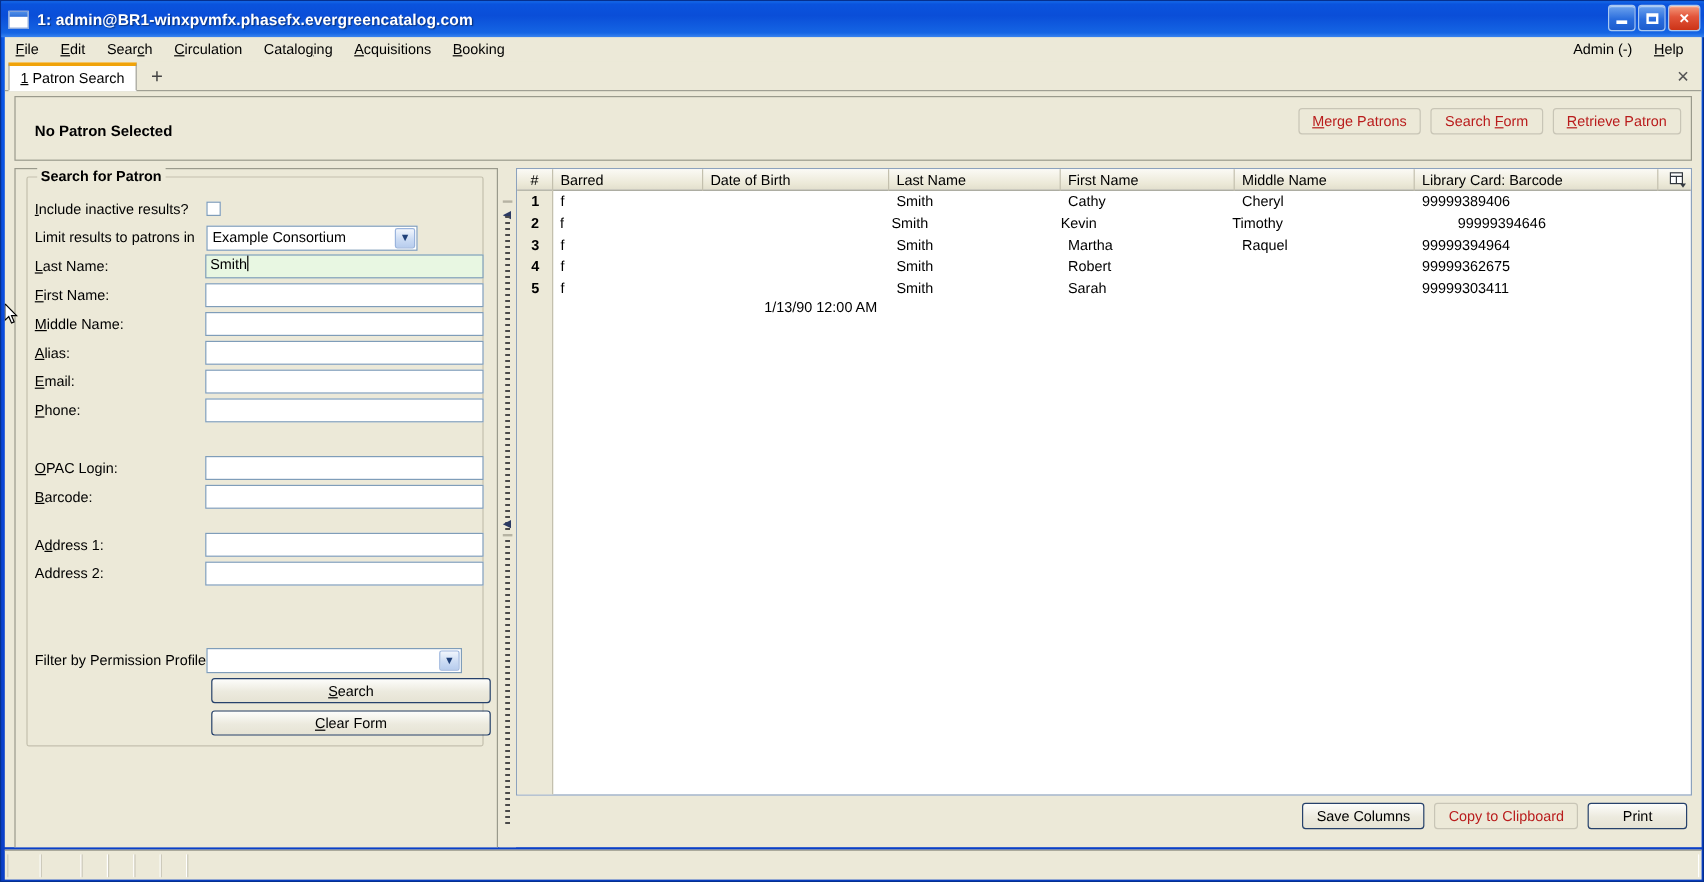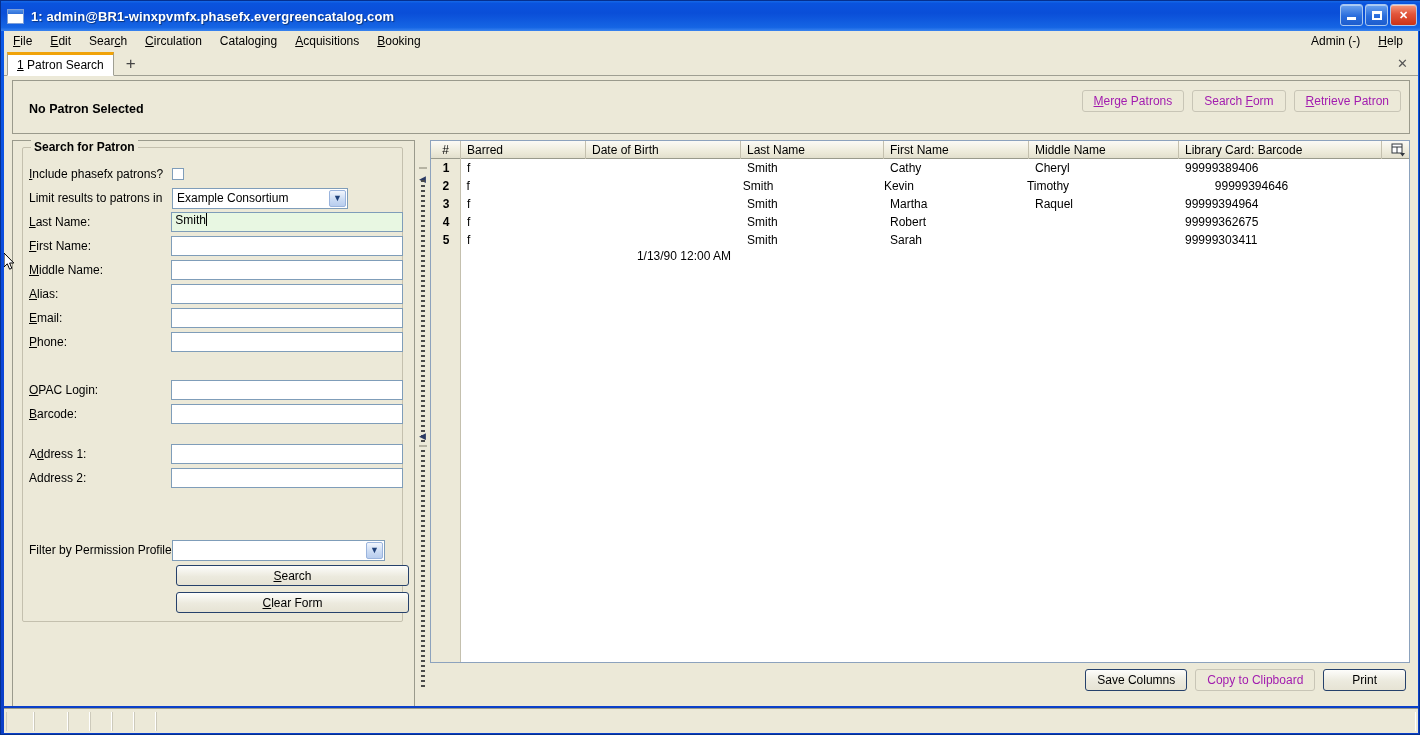--- a/index.html
+++ b/index.html
@@ -121,21 +121,21 @@
     background: linear-gradient(180deg,#fdfdfb,#eceade 55%,#e6e3d4);
     border:1px solid #26416b;
     border-radius:3px;
     padding: 3px 11px;
     color:#000;
     white-space:nowrap;
     text-align:center;
     cursor:default;
   }
   .btn.disabled {
-    color:#a21caf;
+    color:#b91c1c;
     border:1px solid #c8c5b6;
     background:#ece9d8;
   }
   .btn .accel { text-decoration: underline; }
   .btn.disabled .accel { text-decoration: underline; }
 
   
   #main {
     position:absolute; left:8px; top:109px; width:1130px; height:588px;
   }
@@ -338,21 +338,21 @@
       </div>
     </div>
 
     <div id="main">
 
       <div id="left-pane">
         <div id="search-group">
           <div id="group-legend">Search for Patron</div>
 
           <div class="frow" style="top:16px;">
-            <div class="flabel"><u>I</u><span>nclude phasefx patrons?</span></div>
+            <div class="flabel"><u>I</u><span>nclude inactive results?</span></div>
             <div class="chk"></div>
           </div>
 
           <div class="frow" style="top:40px;">
             <div class="flabel">Limit results to patrons in</div>
             <div class="combo">
               <span class="ctext">Example Consortium</span>
               <span class="carrow">▼</span>
             </div>
           </div>

